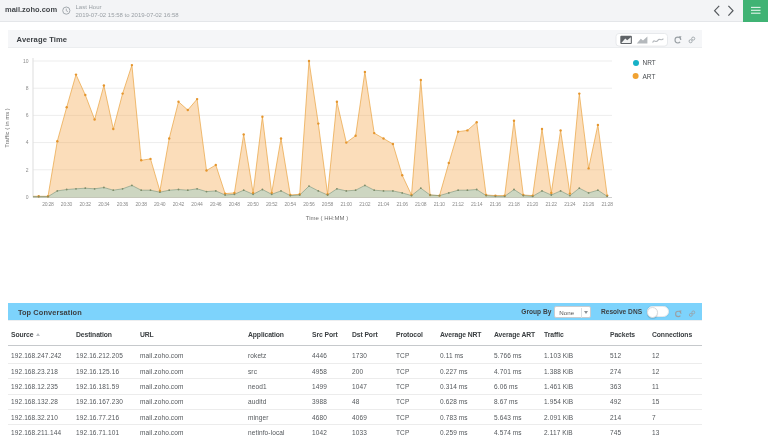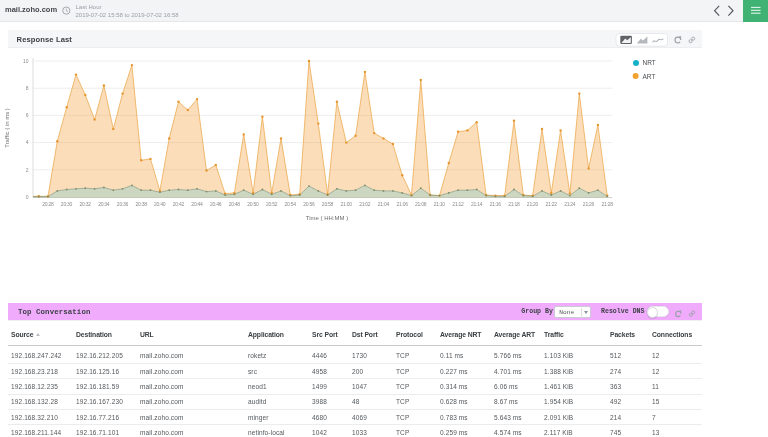--- a/index.html
+++ b/index.html
@@ -8,21 +8,21 @@
 #topbar { position:absolute; left:0; top:0; width:768px; height:21.5px;
   background:#f3f4f6; border-bottom:1px solid #e4e6e9; }
 #devname { position:absolute; left:5px; top:4.5px; font-size:7.5px; font-weight:bold; color:#43474b; }
 #lasthour { position:absolute; left:75.5px; top:4px; font-size:6px; color:#9aa0a5; line-height:6px;}
 #lasthour .l2 { margin-top:1.6px; }
 #greenbtn { position:absolute; left:743px; top:0; width:25px; height:21.5px; background:#40b374; }
 #phead1 { position:absolute; left:8px; top:29.5px; width:694px; height:18px;
   background:#f5f6f8; border-bottom:1px solid #eceef0; }
 #phead1 .t { position:absolute; left:8.6px; top:5px; font-size:7.6px; font-weight:bold; color:#3d4145; letter-spacing:0.1px;}
 #phead2 { position:absolute; left:8px; top:303px; width:694px; height:17.5px;
-  background:#f0abfc; border-bottom:1px solid #eceef0;font-family:Liberation Mono, monospace; }
+  background:#7dd3fc; border-bottom:1px solid #eceef0; }
 #phead2 .t { position:absolute; left:9.9px; top:4.6px; font-size:7.4px; font-weight:bold; color:#3d4145; letter-spacing:0.1px;}
 #groupby { position:absolute; left:513.3px; top:4.8px; font-size:6.6px; font-weight:bold; color:#3d4145;}
 #ddl { position:absolute; left:546.3px; top:3px; width:36.7px; height:11.5px; background:#fff;
   border:1px solid #c9cdd1; border-radius:2px; }
 #ddl .v { position:absolute; left:4px; top:2.2px; font-size:6.2px; color:#555; }
 #ddl .sep { position:absolute; left:25.4px; top:1px; width:1px; height:9.5px; background:#dcdfe2; }
 #ddl .car { position:absolute; left:28.5px; top:3.5px; width:0; height:0;
   border-left:2.6px solid transparent; border-right:2.6px solid transparent; border-top:3.4px solid #8b9196; }
 #resdns { position:absolute; left:593px; top:4.6px; font-size:6.6px; font-weight:bold; color:#3d4145;}
 #toggle { position:absolute; left:638.5px; top:3.2px; width:22.5px; height:11.2px; background:#fff;
@@ -41,21 +41,21 @@
 </head>
 <body>
 <div id="topbar"></div>
 <div id="devname">mail.zoho.com</div>
 <div id="lasthour">
     <div>Last Hour</div>
     <div class="l2">2019-07-02 15:58 to 2019-07-02 16:58</div>
   </div>
 <div id="greenbtn"></div>
 <div id="phead1">
-    <span class="t">Response Last</span>
+    <span class="t">Average Time</span>
   </div>
 <div id="phead2">
     <span class="t">Top Conversation</span>
   <span id="groupby">Group By</span>
   <span id="ddl">
       <span class="v">None</span>
       <span class="sep"></span>
       <span class="car"></span>
     </span>
   <span id="resdns">Resolve DNS</span>

